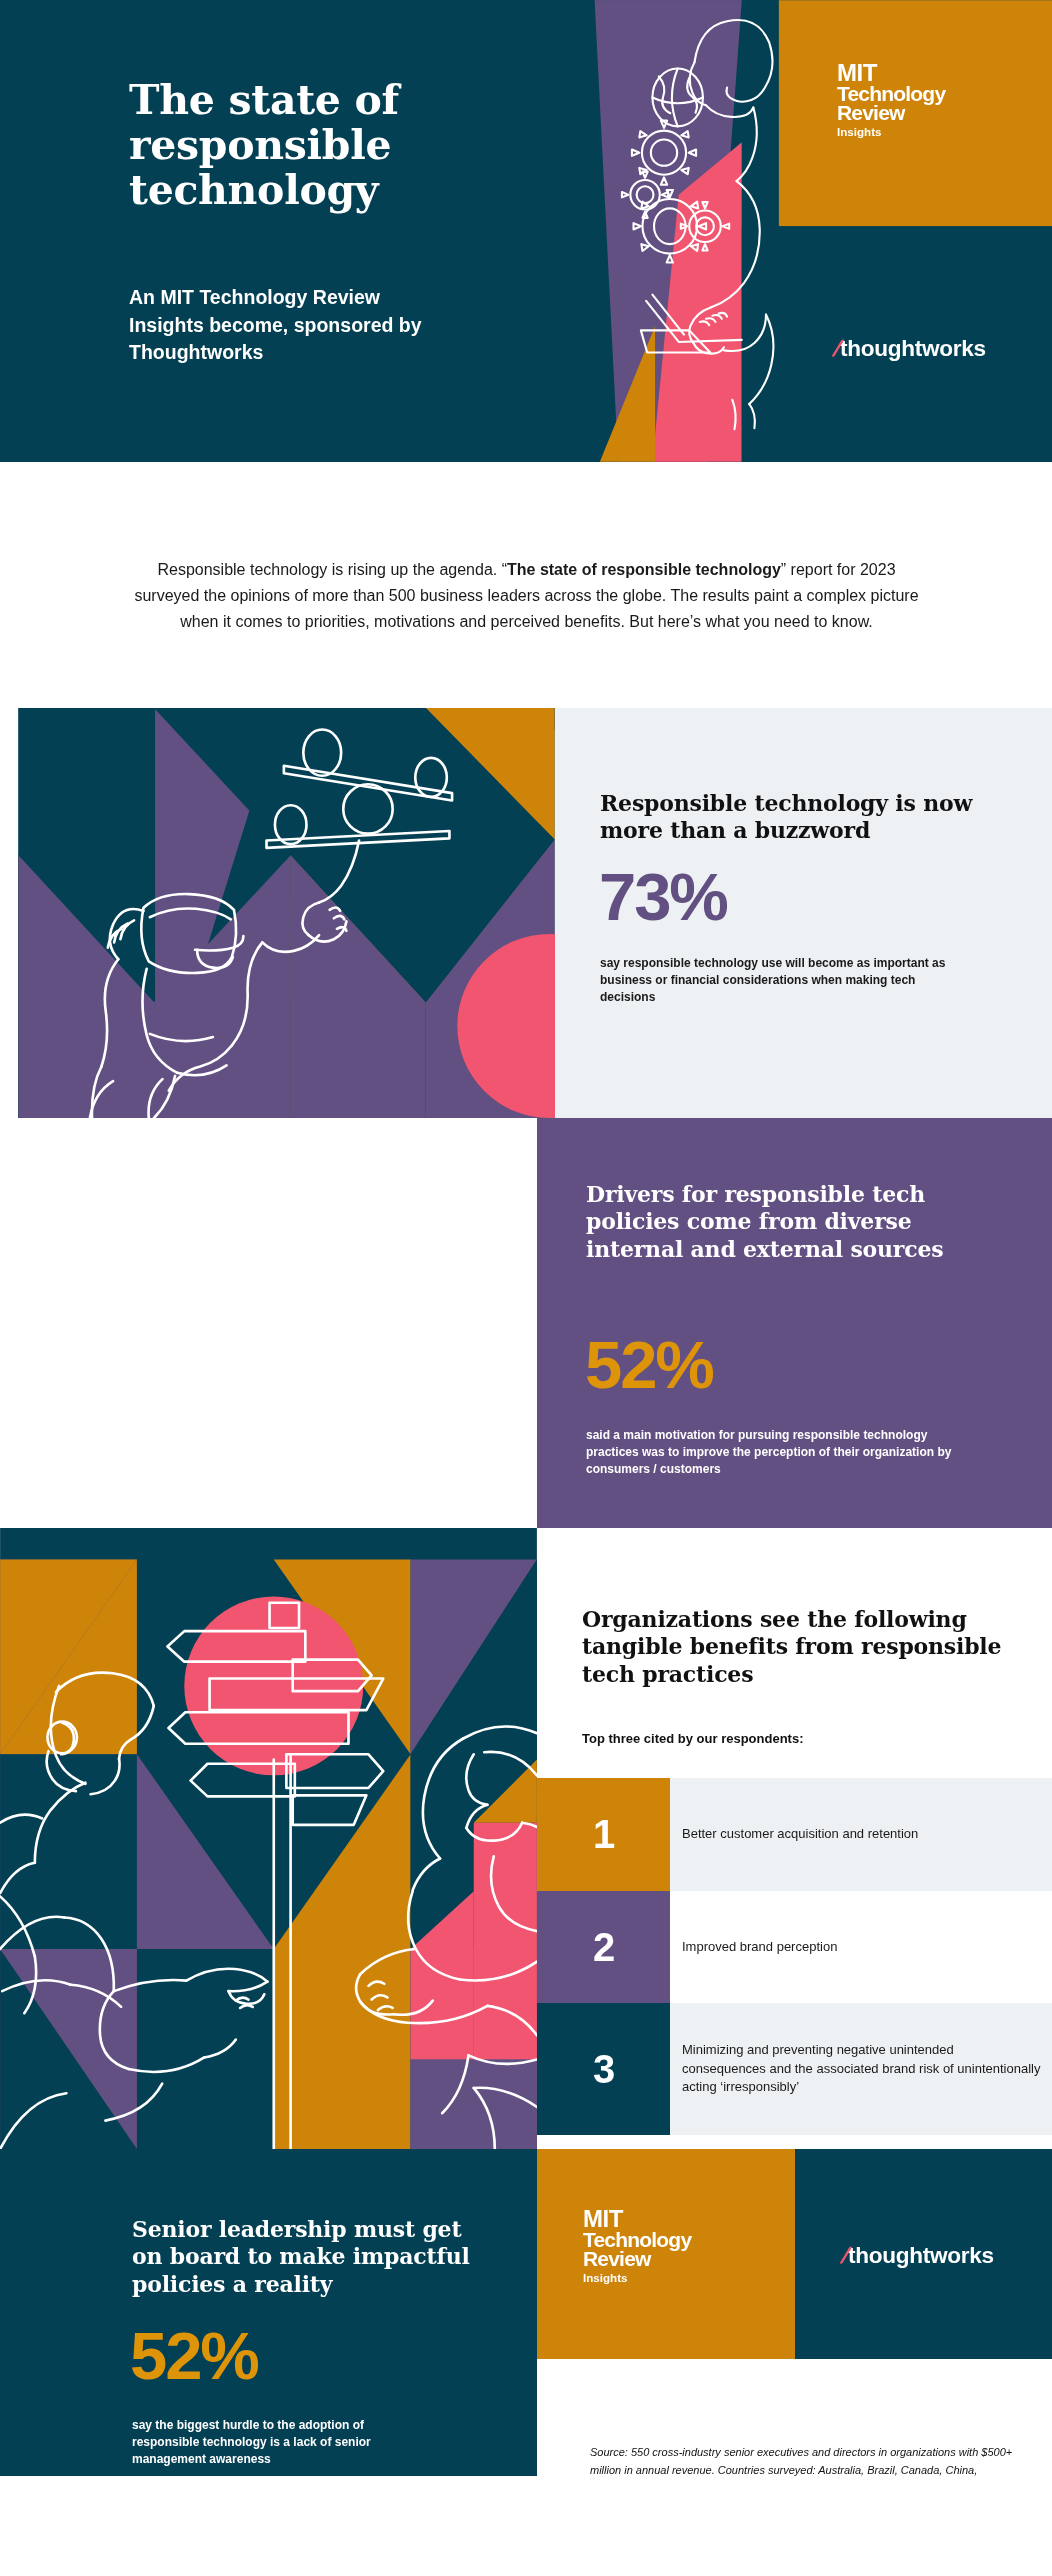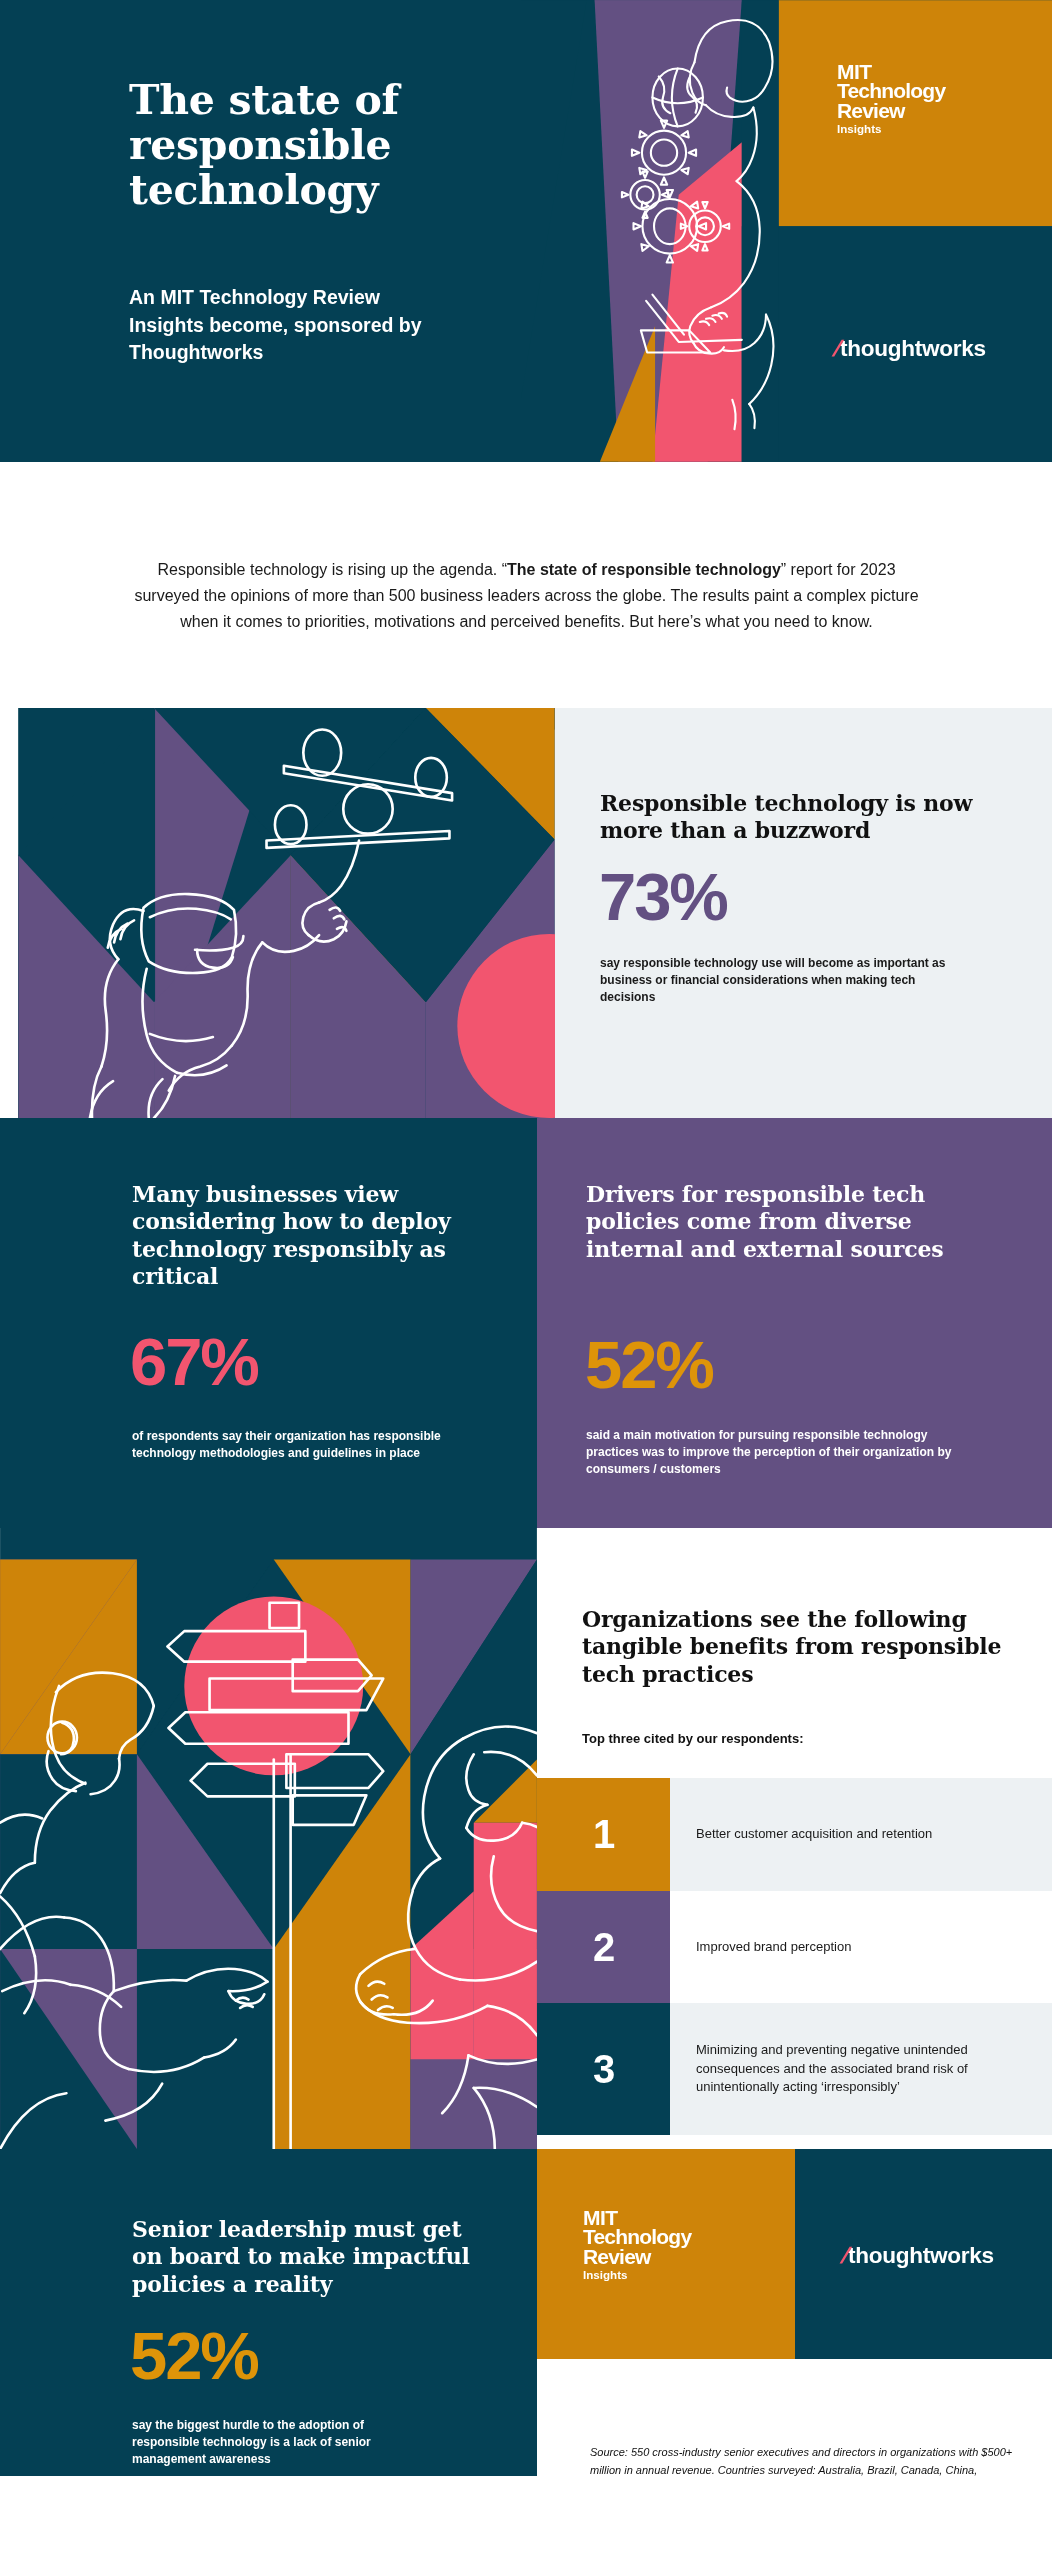--- a/index.html
+++ b/index.html
@@ -20,21 +20,21 @@
     position:absolute; left:129px; top:78px; width:337px;
     font-family:"DejaVu Serif", serif; font-weight:bold;
     font-size:41px; line-height:1.10; color:#ffffff; letter-spacing:-0.3px;
   }
   .hero-sub {
     position:absolute; left:129px; top:284px; width:316px;
     font-size:19.5px; line-height:1.42; font-weight:bold; color:#ffffff;
   }
   
   .mit-logo { line-height:0.92; font-weight:bold; color:#fff; }
-  .mit-logo .l1 { font-size:21px; letter-spacing:-0.5px; display:block; }
+  .mit-logo .l1 { font-size:24px; letter-spacing:-0.5px; display:block; }
   .mit-logo .l2 { font-size:21px; letter-spacing:-0.8px; display:block; }
   .mit-logo .l3 { font-size:21px; letter-spacing:-0.8px; display:block; }
   .mit-logo .l4 { font-size:11.6px; display:block; margin-top:4.2px; font-weight:bold; }
   .hero-mit { position:absolute; left:837px; top:62px; }
   .hero-tw  { position:absolute; left:834px; top:336px; }
   .tw-logo { font-size:22.6px; font-weight:bold; color:#fff; white-space:nowrap; letter-spacing:-0.3px; }
   .tw-logo .slash { color:#F2556F; font-style:italic; display:inline-block; transform:skewX(-12deg); }
 
   
   .intro { position:relative; width:1052px; height:246px; background:#fff; }
@@ -82,21 +82,21 @@
   #band3 .cellR { background:#ffffff; }
   #b3-title { position:absolute; left:45px; top:78px; width:421px; color:#111; }
   #b3-kicker{ position:absolute; left:45px; top:203px; font-size:13px; font-weight:bold; color:#111; }
   .rank-list { position:absolute; left:0; top:250px; width:516px; }
   .rank-row { position:relative; display:flex; width:516px; }
   .rank-num {
     width:133px; flex:0 0 133px; color:#fff; font-size:40px; font-weight:bold;
     display:flex; align-items:center; justify-content:center; letter-spacing:-1.1px;
   }
   .rank-txt {
-    flex:1; display:flex; align-items:center; padding:0 26px;
+    flex:1; display:flex; align-items:center; padding:0 12px;
     font-size:13px; line-height:1.45; color:#1a1a1a;
   }
   .rank-row.r1 { height:113px; }
   .rank-row.r2 { height:112px; }
   .rank-row.r3 { height:132px; }
   .rank-row.r1 .rank-num { background:#CE8409; }
   .rank-row.r2 .rank-num { background:#635082; }
   .rank-row.r3 .rank-num { background:#044054; }
   .rank-row.r1 .rank-txt { background:#EDF1F3; }
   .rank-row.r2 .rank-txt { background:#ffffff; }
@@ -281,25 +281,20 @@
     </div>
 
     <div class="cellR">
       <h2 class="h-serif" id="b1-title">Responsible technology is now more than a buzzword</h2>
       <div class="bignum" id="b1-num">73%</div>
       <p class="body-s" id="b1-body">say responsible technology use will become as important as business or financial considerations when making tech decisions</p>
     </div>
   </section>
 
   <section class="band" id="band2">
-    <div class="cellL">
-      <h2 class="h-serif" id="b2a-title">Many businesses view considering how to deploy technology responsibly as critical</h2>
-      <div class="bignum" id="b2a-num">67%</div>
-      <p class="body-s" id="b2a-body">of respondents say their organization has responsible technology methodologies and guidelines in place</p>
-    </div>
     <div class="cellR">
       <h2 class="h-serif" id="b2b-title">Drivers for responsible tech policies come from diverse internal and external sources</h2>
       <div class="bignum" id="b2b-num">52%</div>
       <p class="body-s" id="b2b-body">said a main motivation for pursuing responsible technology practices was to improve the perception of their organization by consumers / customers</p>
     </div>
   </section>
 
   <section class="band" id="band3">
     <div class="cellL">
       <svg width="537" height="621" viewBox="0 0 1020 1180">

